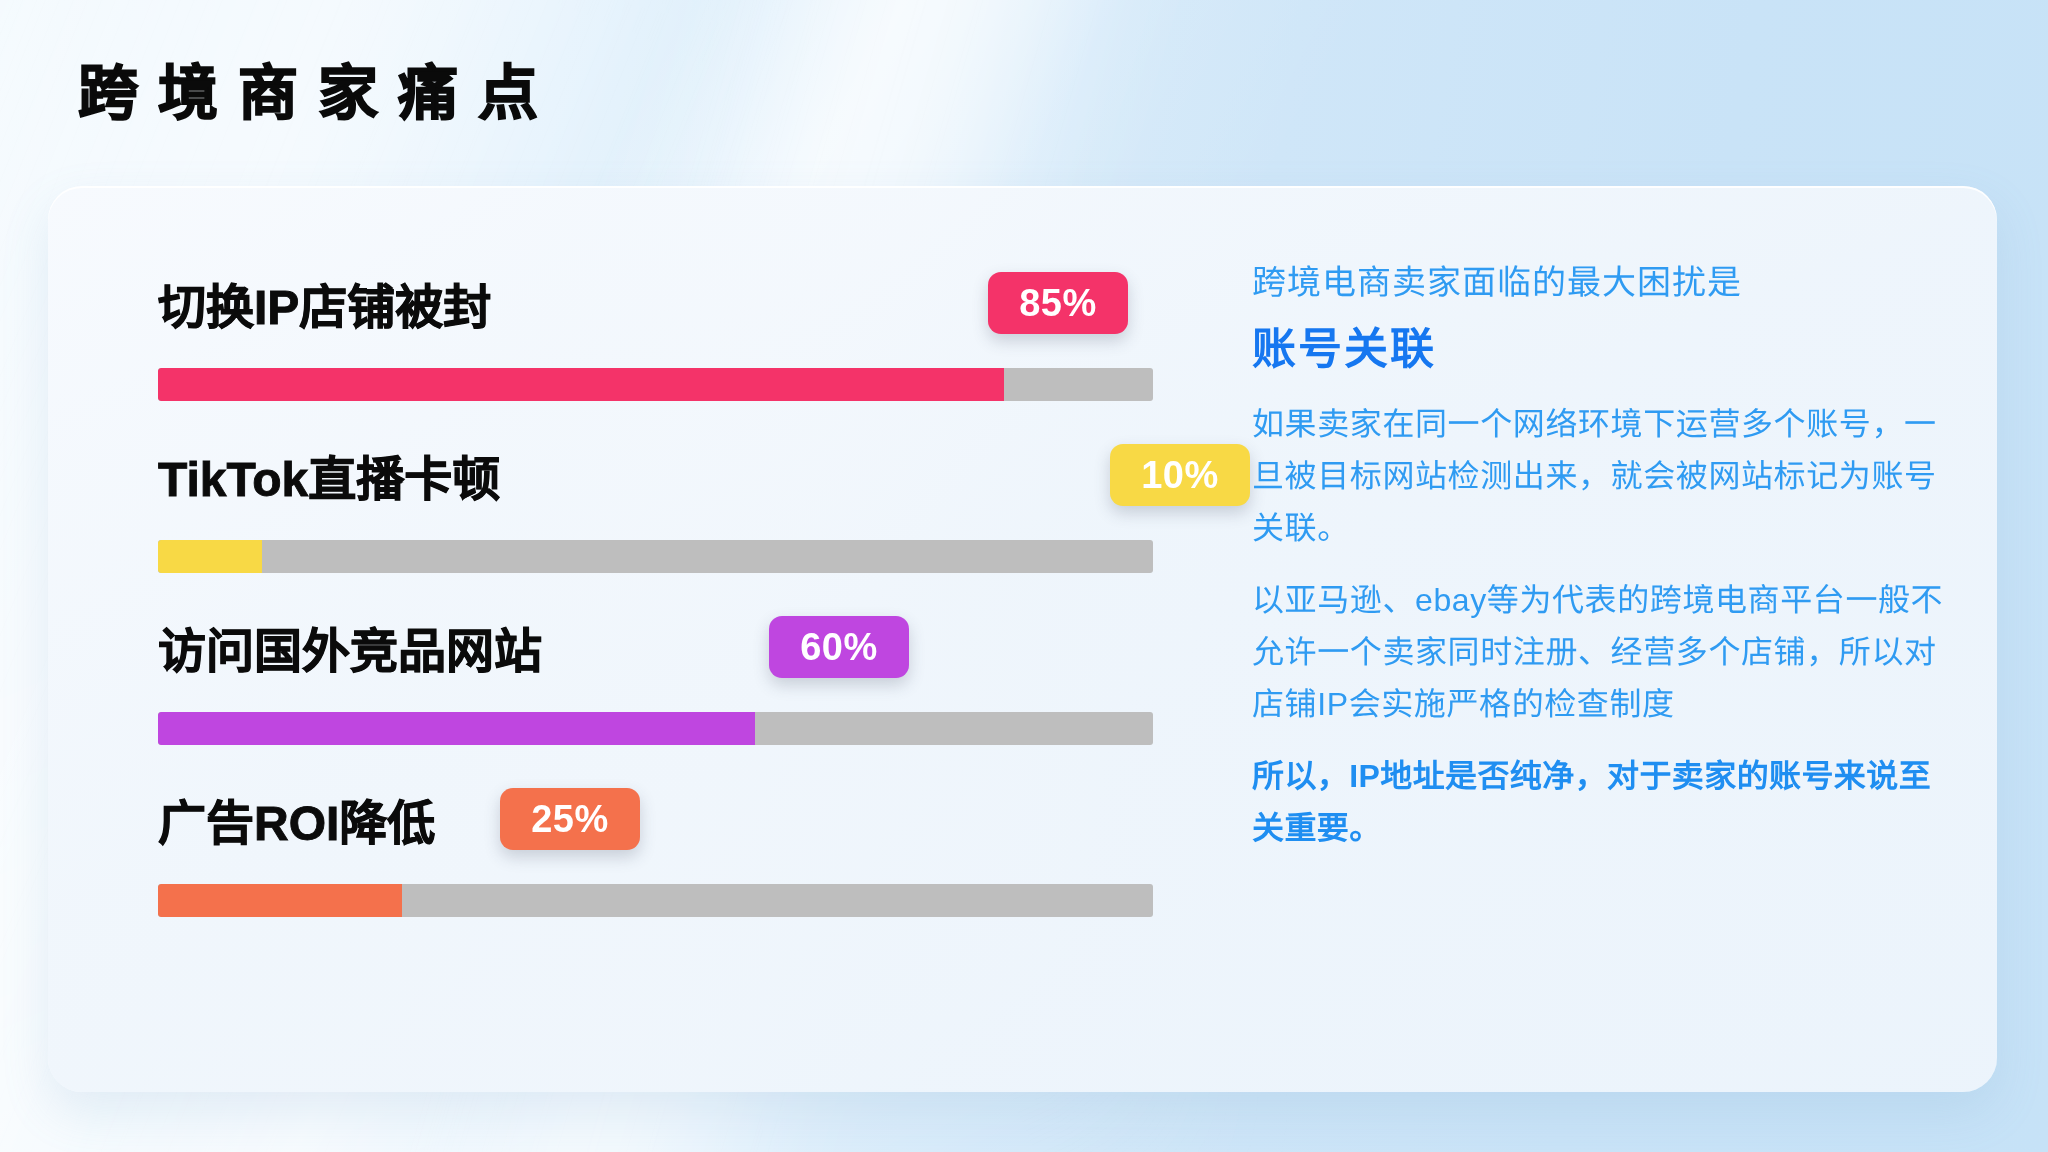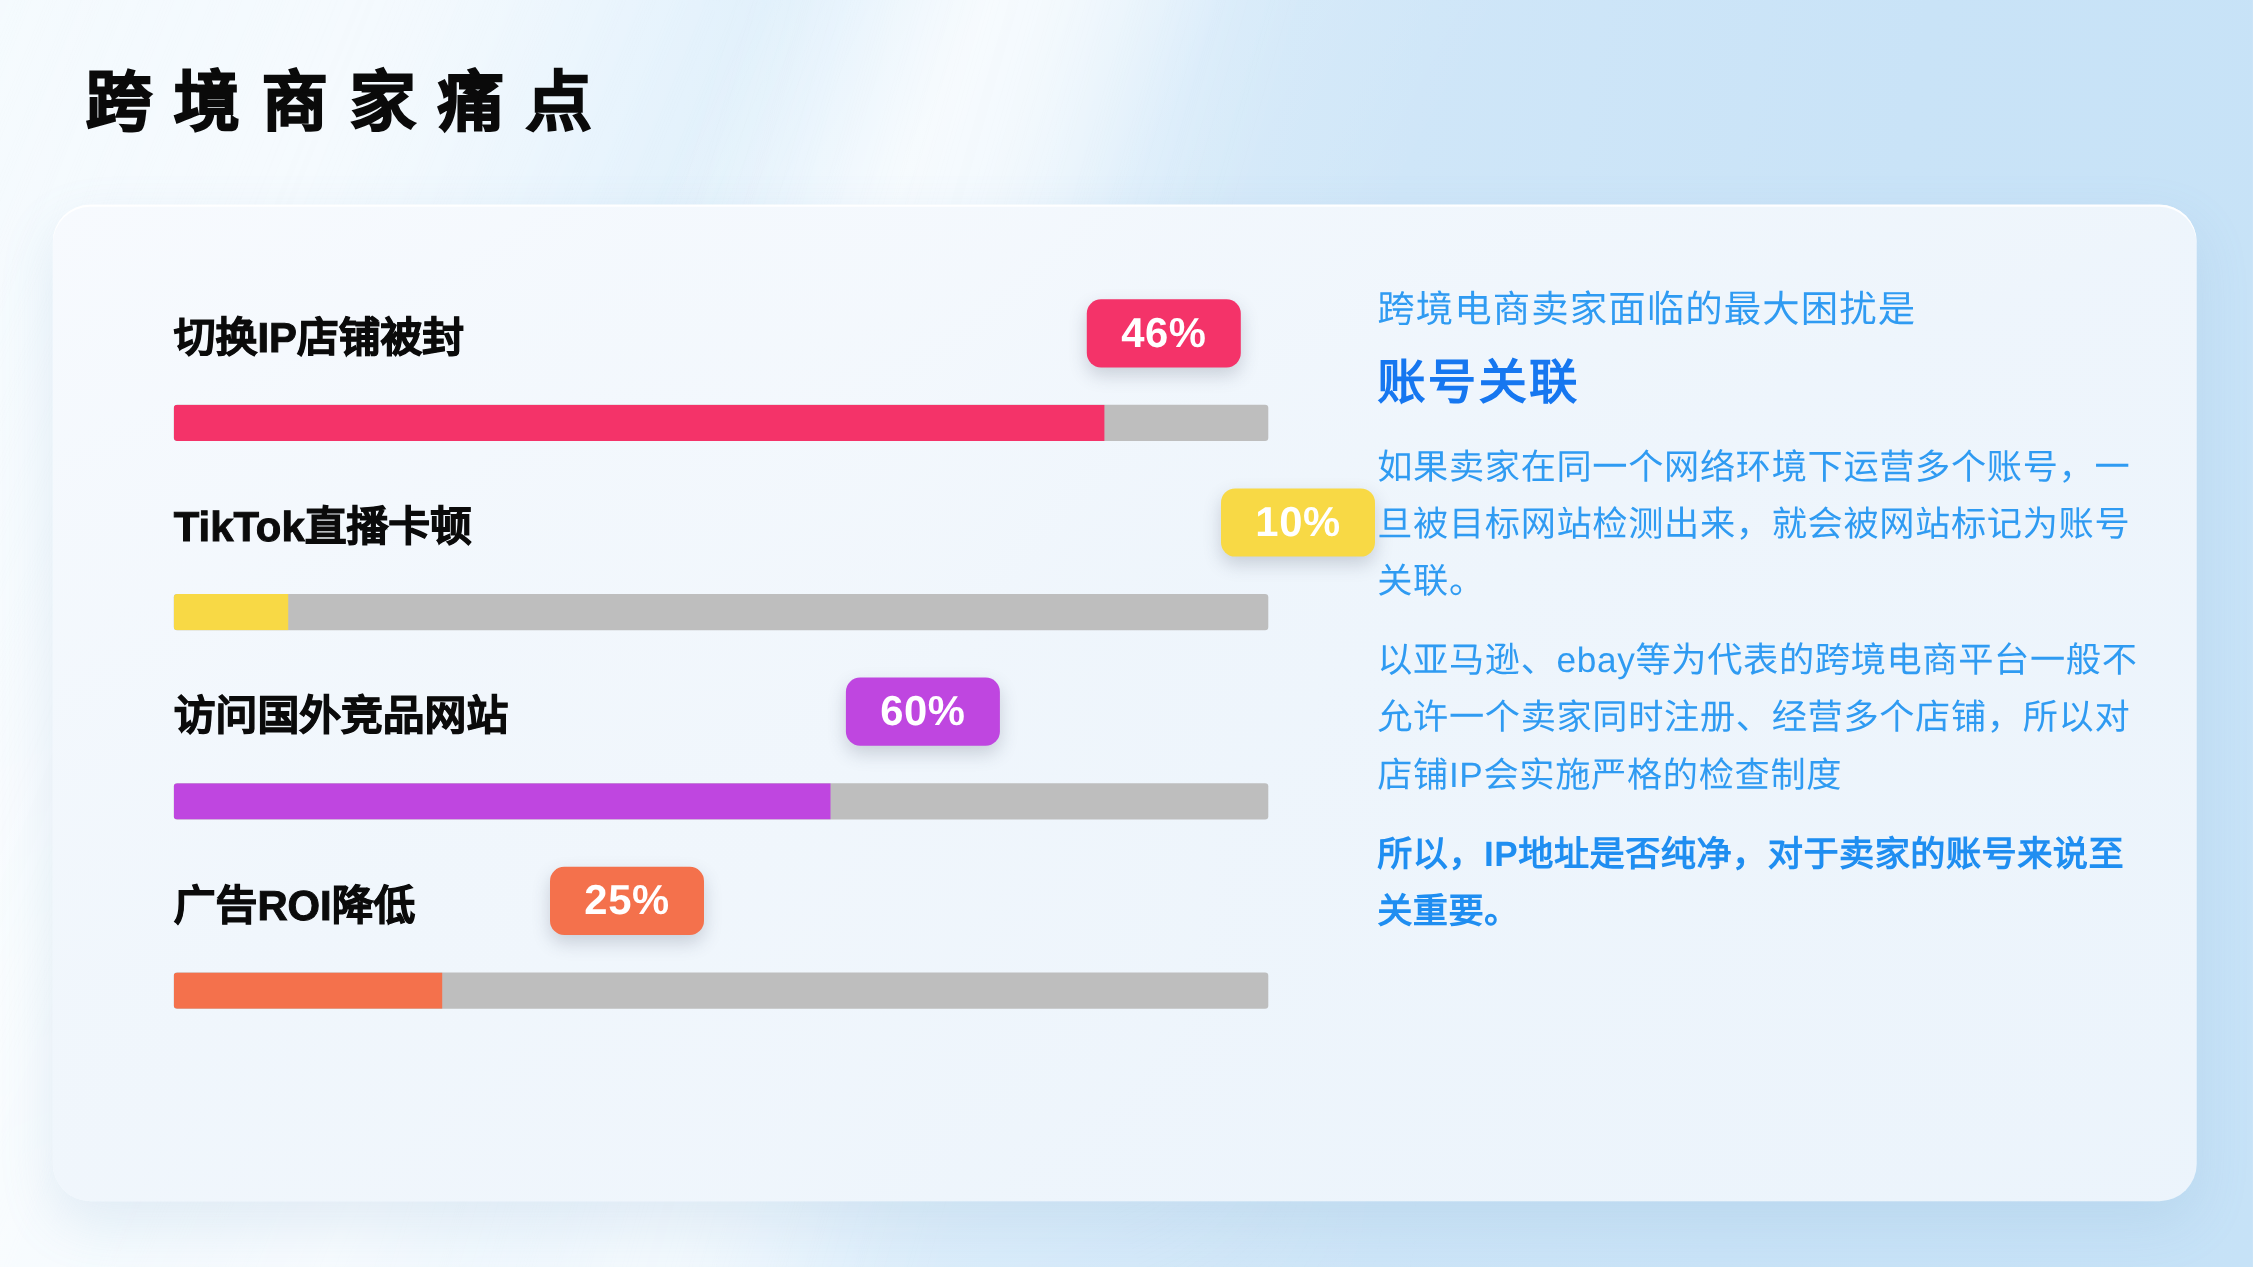--- a/index.html
+++ b/index.html
@@ -113,21 +113,21 @@
   }
   .bar-row-0 { top: 0px; }
   .bar-row-1 { top: 172px; }
   .bar-row-2 { top: 344px; }
   .bar-row-3 { top: 516px; }
 
   .bar-label {
     position: absolute;
     left: 48px;
     top: 10px;
-    font-size: 38px;
+    font-size: 48px;
     line-height: 52px;
     font-weight: 900;
     color: #0b0b0b;
     white-space: nowrap;
     -webkit-text-stroke: 0.9px #0b0b0b;
   }
 
   .pct-badge {
     position: absolute;
     top: 0px;
@@ -227,21 +227,21 @@
   <div class="sheen-c"></div>
 
   <div class="page-title">跨境商家痛点</div>
 
   <div class="card">
 
     <div class="bars-panel">
 
       <div class="bar-row bar-row-0">
         <div class="bar-label">切换IP店铺被封</div>
-        <div class="pct-badge" style="left: 878px; background: #f43369;">46%</div>
+        <div class="pct-badge" style="left: 878px; background: #f43369;">85%</div>
         <div class="bar-track">
           <div class="bar-fill" style="width: 85%; background: #f43369;"></div>
         </div>
       </div>
 
       <div class="bar-row bar-row-1">
         <div class="bar-label">TikTok直播卡顿</div>
         <div class="pct-badge" style="left: 1000px; background: #f8d945;">10%</div>
         <div class="bar-track">
           <div class="bar-fill" style="width: 10.5%; background: #f8d945;"></div>

